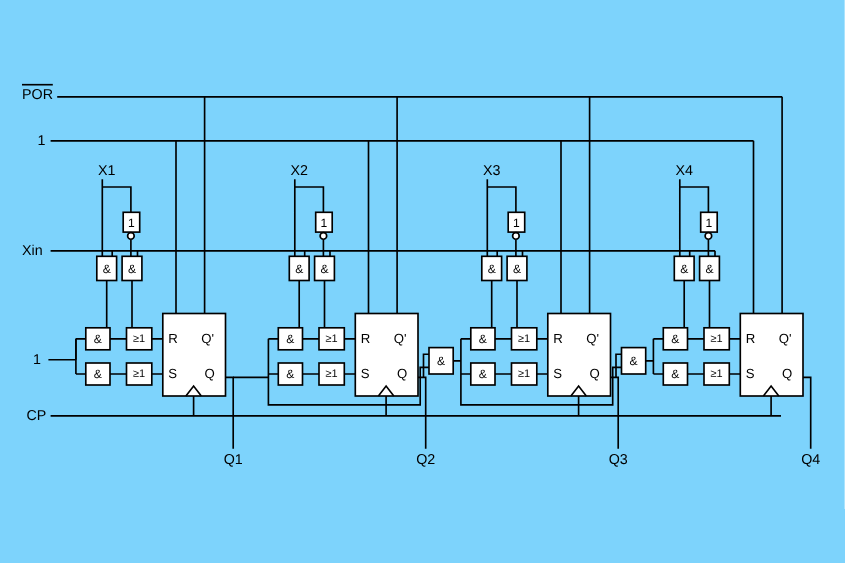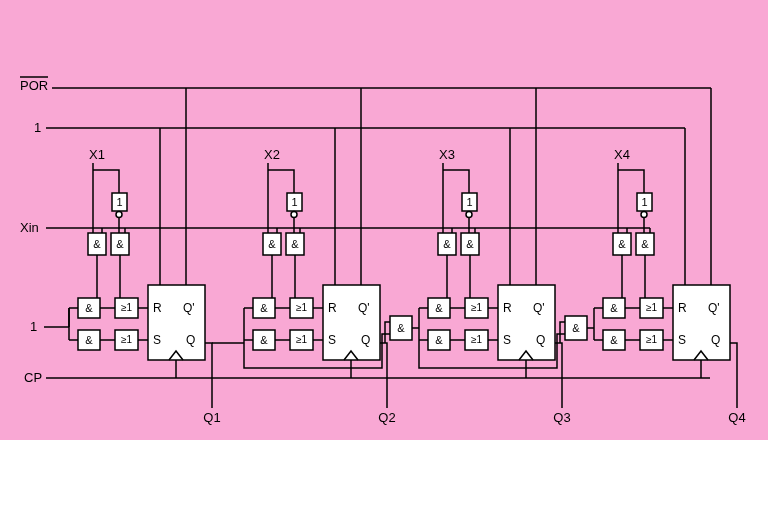--- a/index.html
+++ b/index.html
@@ -1,16 +1,16 @@
 <!DOCTYPE html>
 <html><head>
 <meta charset="utf-8">
 <style>
   html,body{margin:0;padding:0;background:#ffffff;}
-  .canvas{width:768px;height:440px;background:#f9a8d4;position:relative;overflow:hidden;}
+  .canvas{width:768px;height:512px;background:#7dd3fc;position:relative;overflow:hidden;}
   svg{display:block;}
   .wire{stroke:#000;stroke-width:1.5;fill:none;}
   .box{stroke:#000;stroke-width:1.5;fill:#ffffff;}
   .lbl{font-family:"Liberation Sans",sans-serif;font-size:13px;fill:#000;}
   .glbl{font-family:"Liberation Sans",sans-serif;font-size:11px;fill:#000;}
   .orlbl{font-family:"Liberation Sans",sans-serif;font-size:10px;fill:#000;}
   .fflbl{font-family:"Liberation Sans",sans-serif;font-size:12px;fill:#000;}
   .mid{text-anchor:middle;}
 </style>
 </head>

